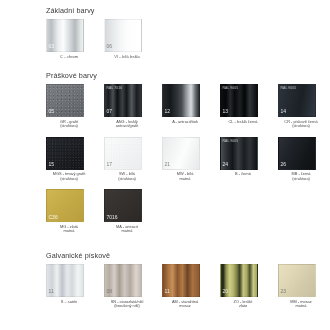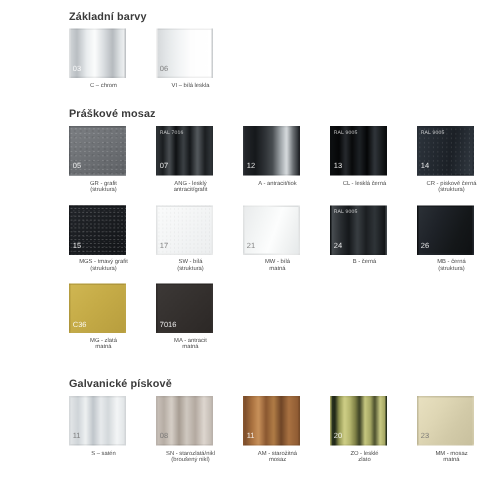--- a/index.html
+++ b/index.html
@@ -7,21 +7,21 @@
     width: 330px; height: 330px;
     background: #ffffff;
     font-family: "Liberation Sans", sans-serif;
     overflow: hidden;
   }
   .page { position: relative; width: 330px; height: 330px; background:#fff; }
 
   .section { position: absolute; left: 0; width: 330px; }
   .section-title {
     font-size: 7.2px;
-    font-weight: bold;
+    font-weight: normal;
     color: #3a3a3a;
     letter-spacing: 0.1px;
     margin-left: 46px;
     margin-bottom: 4px;
   }
 
   .row { display: flex; margin-left: 46px; }
 
   .cell { width: 46px; margin-right: 12px; }
 
@@ -80,21 +80,21 @@
           <span class="ral dark"></span>
           <span class="num dark">06</span>
         </div>
         <div class="caption">VI – bílá leskla</div>
       </div>
 
     </div>
   </div>
 
   <div class="section" id="sec-praskove" style="top:71px;">
-    <div class="section-title">Práškové mosaz</div>
+    <div class="section-title">Práškové barvy</div>
 
     <div class="row">
 
       <div class="cell">
         <div class="swatch" style="background:#6d7074;background-image:radial-gradient(circle at 20% 30%,rgba(255,255,255,.18) 0 0.4px,transparent 0.5px),radial-gradient(circle at 70% 60%,rgba(0,0,0,.22) 0 0.4px,transparent 0.5px),linear-gradient(150deg,#7b7e82,#5f6266);background-size:3px 3px,4px 4px,100% 100%;">
           <span class="ral"></span>
           <span class="num">05</span>
         </div>
         <div class="caption">GR - grafit
 (struktura)</div>

